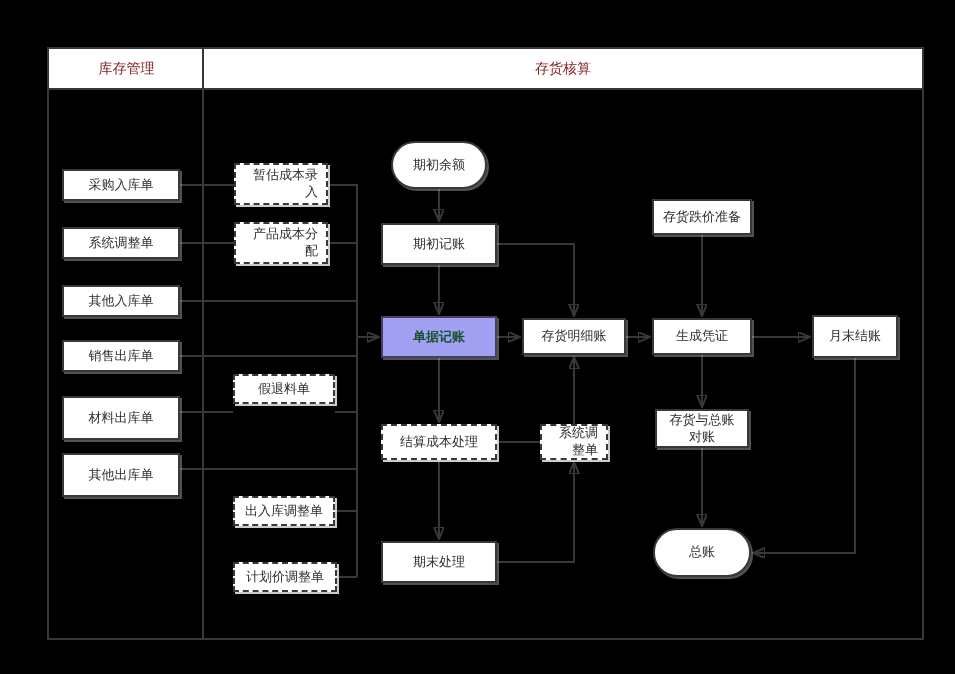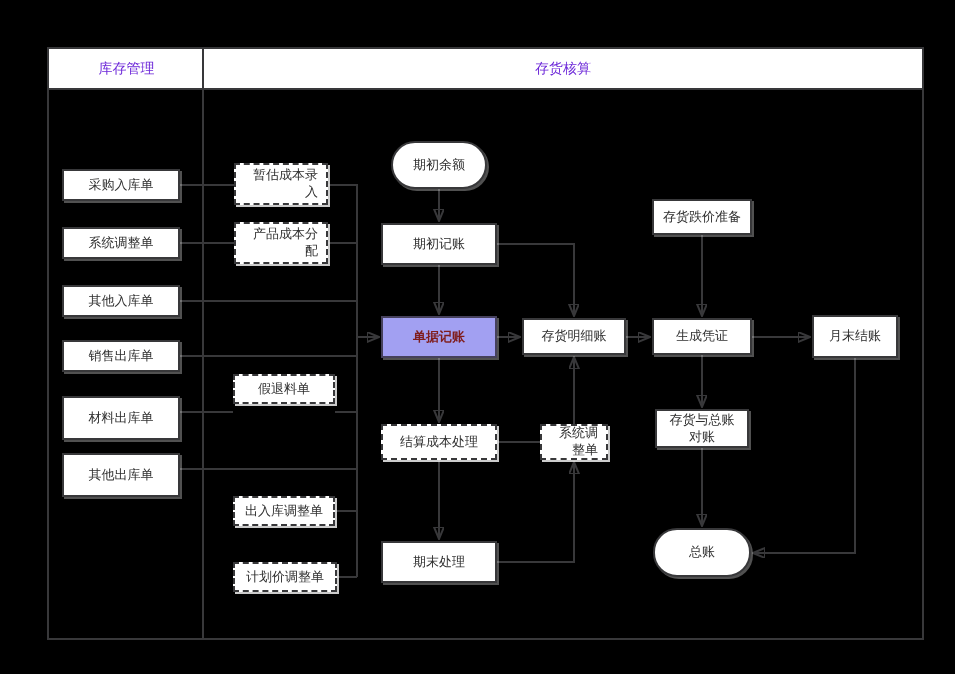--- a/index.html
+++ b/index.html
@@ -16,21 +16,21 @@
     position:absolute;left:47px;top:47px;width:877px;height:593px;
     border:2px solid #38383a;box-sizing:border-box;
   }
   .lane-headers{
     position:absolute;left:0;top:0;width:100%;height:41px;
     background:#ffffff;border-bottom:2px solid #38383a;box-sizing:border-box;
     display:flex;
   }
   .lane-header{
     display:flex;align-items:center;justify-content:center;
-    font-size:14px;color:#6d28d9;box-sizing:border-box;
+    font-size:14px;color:#7f1d1d;box-sizing:border-box;
   }
   .lane-header-left{width:155px;flex:none;}
   .lane-header-right{flex:1;}
   .lane-divider{
     position:absolute;left:153px;top:0;width:0;height:589px;
     border-left:2px solid #38383a;
   }
 
   
   svg.edges{position:absolute;left:0;top:0;width:955px;height:674px;}
@@ -48,21 +48,21 @@
     box-shadow:2px 2px 0 rgba(232,232,232,0.35);
   }
   .node.dashed{
     border-style:dashed;
     box-shadow:2px 2px 0 rgba(240,240,240,0.85);
     text-align:right;
   }
   .node.stadium{border-radius:24px;}
   .node.highlight{
     background:#a2a0f2;border-color:#46415c;
-    font-weight:bold;color:#7f1d1d;
+    font-weight:bold;color:#14532d;
   }
 </style>
 </head>
 <body>
 
 <div class="canvas">
 
   <div class="lane-frame">
     <div class="lane-headers">
       <div class="lane-header lane-header-left">

